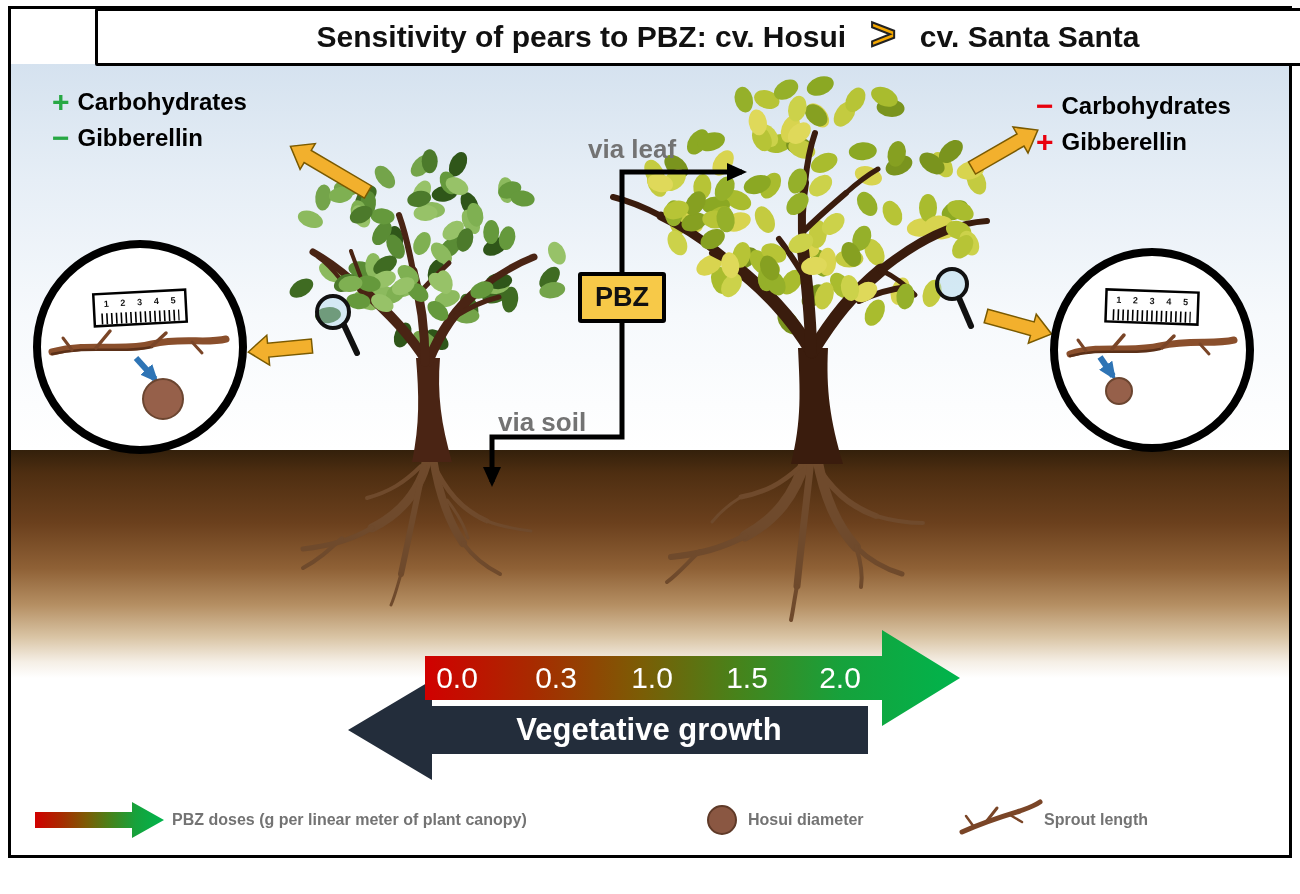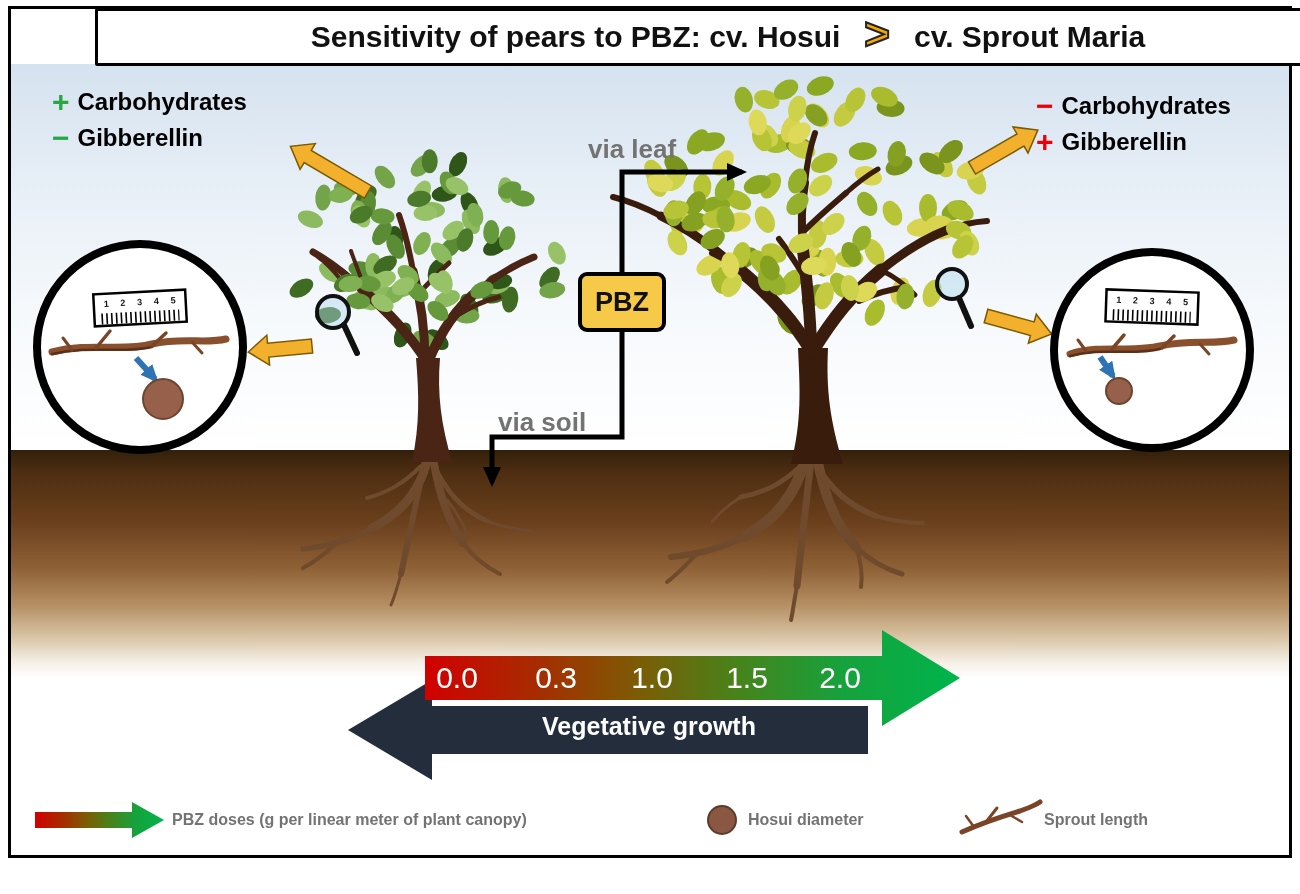--- a/index.html
+++ b/index.html
@@ -17,25 +17,25 @@
   svg.scene{left:0;top:0;z-index:5}
   svg text{font-family:"Liberation Sans",sans-serif;font-weight:bold;fill:#111}
   .lbl{z-index:10;font-weight:bold;color:#737373;white-space:nowrap}
   .anno{z-index:10}
   .anno-row{display:flex;align-items:center;gap:8px;height:36px}
   .sign{font-size:30px;font-weight:800;line-height:1}
   .sign-green{color:var(--sign-green,#27a844)}
   .sign-red{color:var(--sign-red,#e8000d)}
   .anno-text{font-size:24px;font-weight:bold;color:#000000}
   .via{font-size:26px}
-  .pbz-box{left:578px;top:272px;width:88px;height:60px;background:var(--pbz-box-fill,#f7c948);
-       border:4px solid #000;border-radius:9px;z-index:10;display:flex;align-items:center;justify-content:center;
+  .pbz-box{left:578px;top:272px;width:88px;height:51px;background:var(--pbz-box-fill,#f7c948);
+       border:4px solid #000;border-radius:3px;z-index:10;display:flex;align-items:center;justify-content:center;
        font-size:27px;font-weight:800;color:#111}
   .dose{top:661px;font-size:30px;font-weight:400;color:#fff;transform:translateX(-50%);z-index:10;white-space:nowrap}
-  .growth{left:430px;top:712px;width:438px;text-align:center;font-size:25px;font-weight:800;color:#fff;z-index:10}
+  .growth{left:430px;top:712px;width:438px;text-align:center;font-size:31px;font-weight:800;color:#fff;z-index:10}
   .legend-lbl{top:809px;font-size:16px;line-height:22px}
 </style>
 </head>
 <body>
 
 <div class="abs sky"></div>
 <div class="abs soil"></div>
 
 <svg class="scene abs" width="1300" height="894" viewBox="0 0 1300 894">
   <defs>
@@ -378,21 +378,21 @@
     <path d="M986 822 L997 808" stroke="#7a4527" stroke-width="3"></path>
     <path d="M1010 815 L1022 822" stroke="#7a4527" stroke-width="2.5"></path>
     <path d="M974 827 L966 816" stroke="#7a4527" stroke-width="2.5"></path>
   </g>
 </svg>
 
 <div class="abs frame"></div>
 <div class="abs title-box">
   <span class="title-text">Sensitivity of pears to PBZ: cv. Hosui</span>
   <span class="title-gt">&gt;</span>
-  <span class="title-text">cv. Sprout Maria</span>
+  <span class="title-text">cv. Santa Santa</span>
 </div>
 
 <div class="abs anno" style="left:52px;top:84px">
   <div class="anno-row">
     <span class="sign sign-green">+</span>
     <span class="anno-text">Carbohydrates</span>
   </div>
   <div class="anno-row">
     <span class="sign sign-green">−</span>
     <span class="anno-text">Gibberellin</span>

